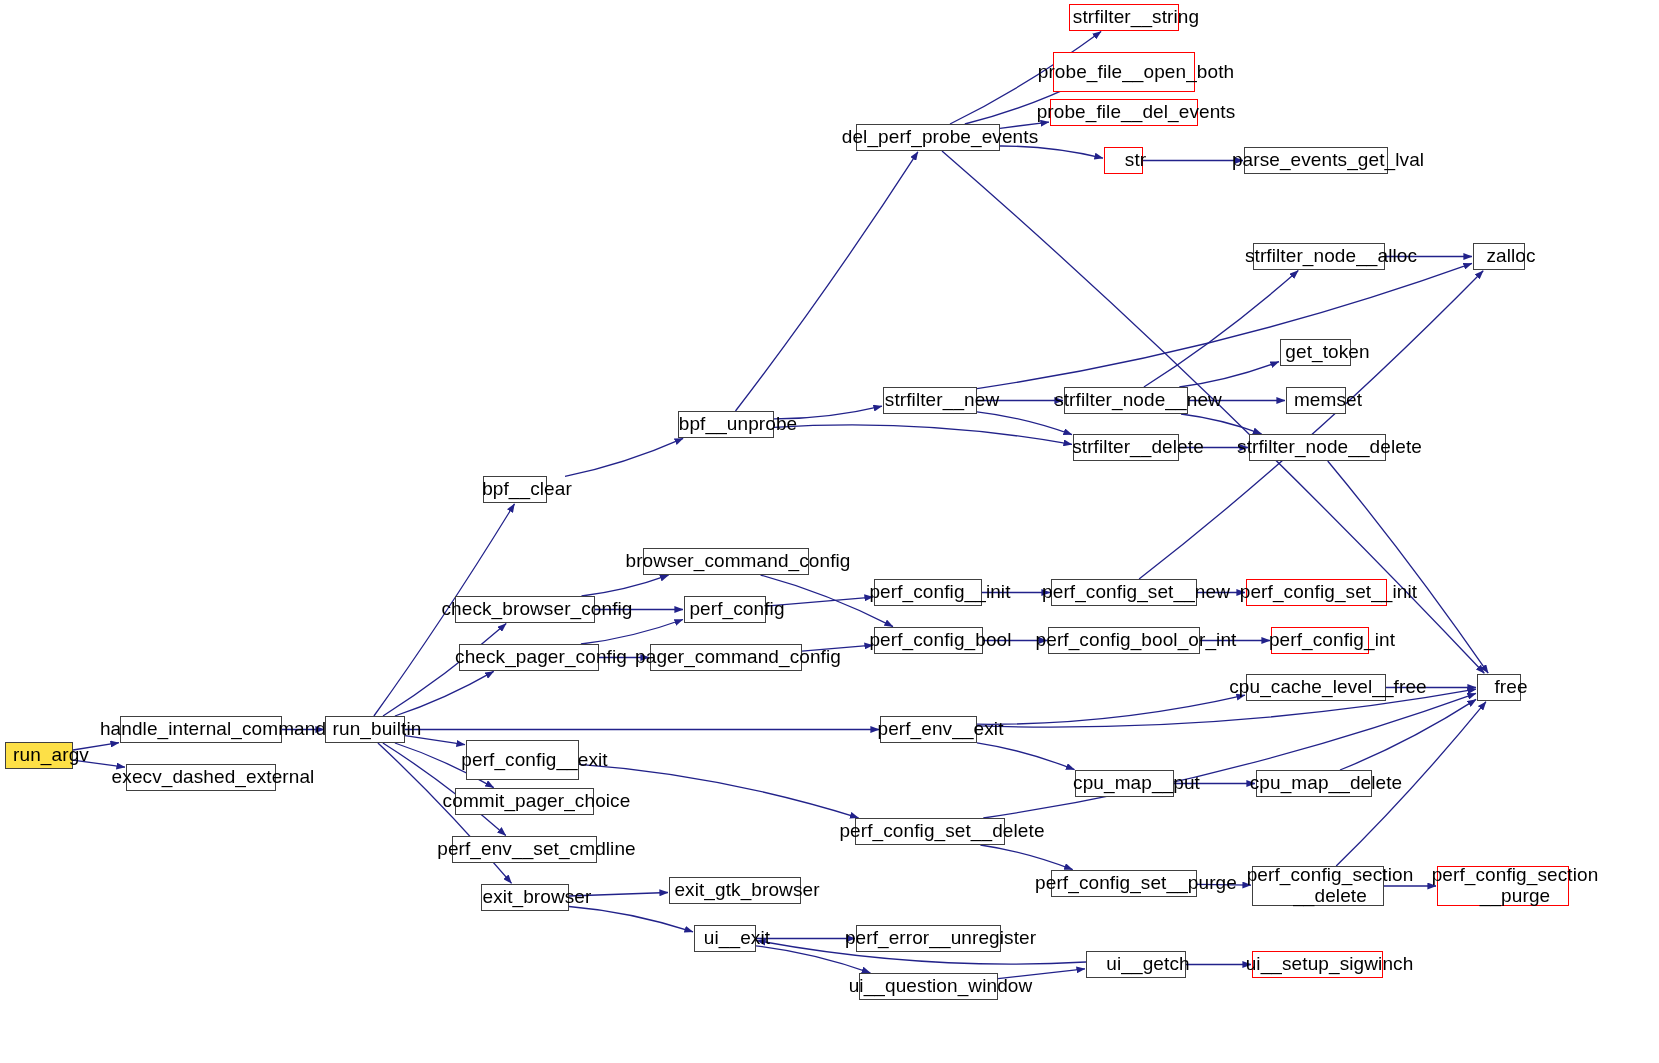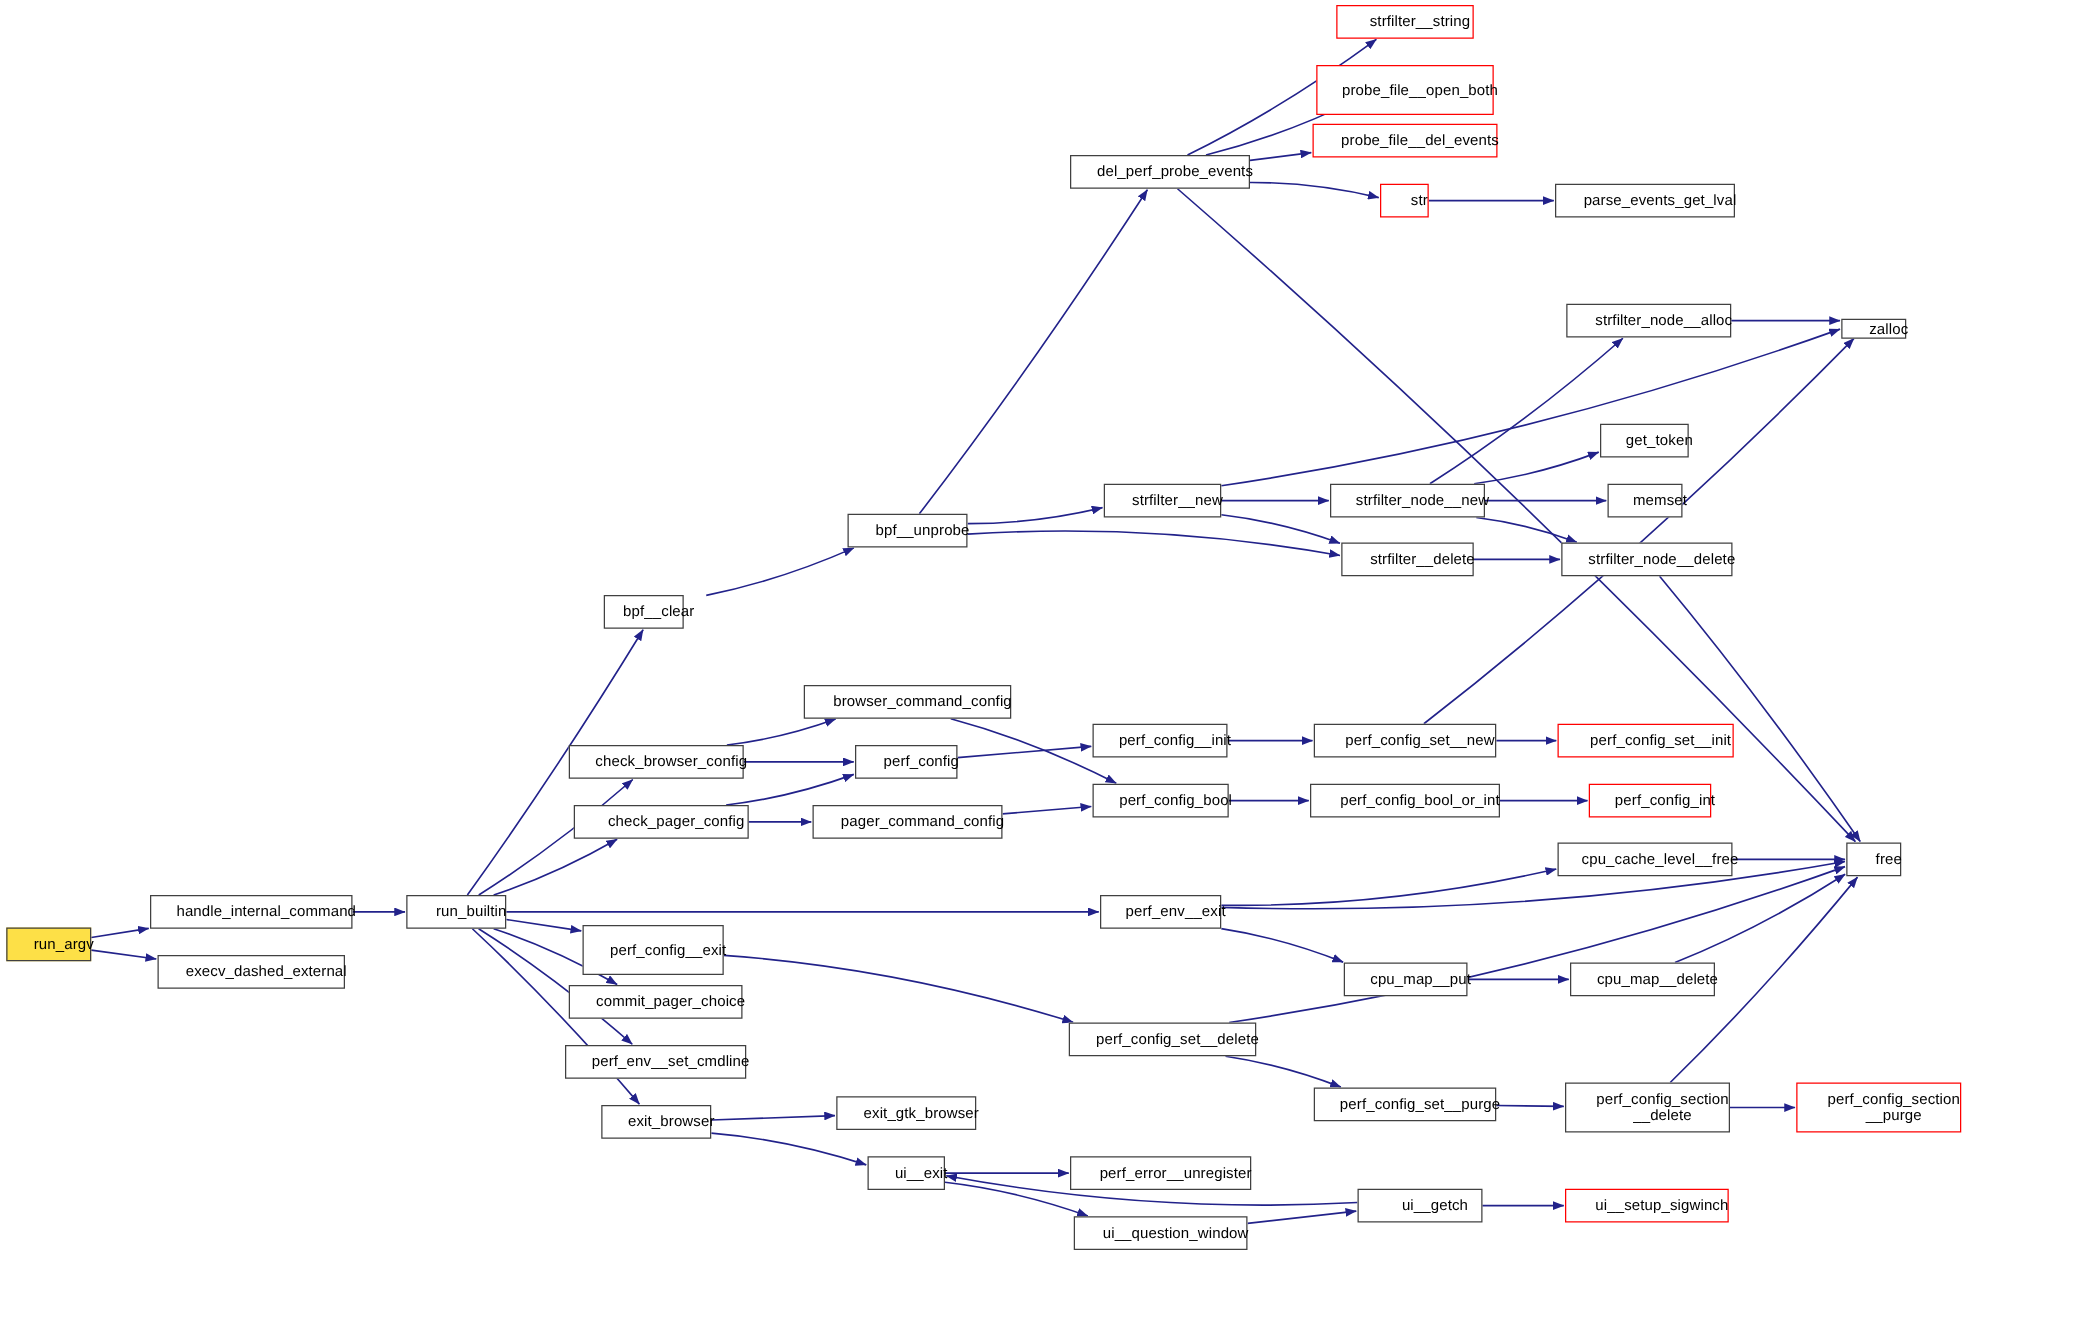--- a/index.html
+++ b/index.html
@@ -27,21 +27,21 @@
   .gnode {
     position: absolute;
     box-sizing: border-box;
     display: flex;
     align-items: center;
     justify-content: center;
     text-align: center;
     background: #ffffff;
     border: 1px solid #404040;
     color: #000000;
-    font-size: 12px;
+    font-size: 19px;
     line-height: 1.08;
     white-space: pre;
     letter-spacing: 0.1px;
     z-index: 5;
     padding-left: 24px;
   }
   .gnode.red {
     border-color: #ff0000;
   }
   .gnode.root {
@@ -131,21 +131,21 @@
       <div class="gnode" style="left: 325px; top: 716px; width: 80px; height: 27px;">run_builtin</div>
       <div class="gnode" style="left: 483px; top: 476px; width: 64px; height: 27px;">bpf__clear</div>
       <div class="gnode" style="left: 678px; top: 411px; width: 96px; height: 27px;">bpf__unprobe</div>
       <div class="gnode" style="left: 856px; top: 124px; width: 144px; height: 27px;">del_perf_probe_events</div>
       <div class="gnode red" style="left: 1069px; top: 4px; width: 110px; height: 27px;">strfilter__string</div>
       <div class="gnode red" style="left: 1053px; top: 52px; width: 142px; height: 40px;">probe_file__open_both</div>
       <div class="gnode red" style="left: 1050px; top: 99px; width: 148px; height: 27px;">probe_file__del_events</div>
       <div class="gnode red" style="left: 1104px; top: 147px; width: 39px; height: 27px;">str</div>
       <div class="gnode" style="left: 1244px; top: 147px; width: 144px; height: 27px;">parse_events_get_lval</div>
       <div class="gnode" style="left: 1253px; top: 243px; width: 132px; height: 27px;">strfilter_node__alloc</div>
-      <div class="gnode" style="left: 1473px; top: 255px; width: 52px; height: 16px;">zalloc</div>
+      <div class="gnode" style="left: 1473px; top: 243px; width: 52px; height: 27px;">zalloc</div>
       <div class="gnode" style="left: 883px; top: 387px; width: 94px; height: 27px;">strfilter__new</div>
       <div class="gnode" style="left: 1064px; top: 387px; width: 124px; height: 27px;">strfilter_node__new</div>
       <div class="gnode" style="left: 1280px; top: 339px; width: 71px; height: 27px;">get_token</div>
       <div class="gnode" style="left: 1286px; top: 387px; width: 60px; height: 27px;">memset</div>
       <div class="gnode" style="left: 1073px; top: 434px; width: 106px; height: 27px;">strfilter__delete</div>
       <div class="gnode" style="left: 1249px; top: 434px; width: 137px; height: 27px;">strfilter_node__delete</div>
       <div class="gnode" style="left: 643px; top: 548px; width: 166px; height: 27px;">browser_command_config</div>
       <div class="gnode" style="left: 455px; top: 596px; width: 140px; height: 27px;">check_browser_config</div>
       <div class="gnode" style="left: 684px; top: 596px; width: 82px; height: 27px;">perf_config</div>
       <div class="gnode" style="left: 459px; top: 644px; width: 140px; height: 27px;">check_pager_config</div>
@@ -164,20 +164,20 @@
       <div class="gnode" style="left: 1256px; top: 770px; width: 116px; height: 27px;">cpu_map__delete</div>
       <div class="gnode" style="left: 455px; top: 788px; width: 139px; height: 27px;">commit_pager_choice</div>
       <div class="gnode" style="left: 855px; top: 818px; width: 150px; height: 27px;">perf_config_set__delete</div>
       <div class="gnode" style="left: 452px; top: 836px; width: 145px; height: 27px;">perf_env__set_cmdline</div>
       <div class="gnode" style="left: 1051px; top: 870px; width: 146px; height: 27px;">perf_config_set__purge</div>
       <div class="gnode" style="left: 1252px; top: 866px; width: 132px; height: 40px;">perf_config_section
 __delete</div>
       <div class="gnode red" style="left: 1437px; top: 866px; width: 132px; height: 40px;">perf_config_section
 __purge</div>
       <div class="gnode" style="left: 481px; top: 884px; width: 88px; height: 27px;">exit_browser</div>
-      <div class="gnode" style="left: 669px; top: 877px; width: 112px; height: 27px;">exit_gtk_browser</div>
+      <div class="gnode" style="left: 669px; top: 877px; width: 132px; height: 27px;">exit_gtk_browser</div>
       <div class="gnode" style="left: 694px; top: 925px; width: 62px; height: 27px;">ui__exit</div>
       <div class="gnode" style="left: 856px; top: 925px; width: 145px; height: 27px;">perf_error__unregister</div>
       <div class="gnode" style="left: 859px; top: 973px; width: 139px; height: 27px;">ui__question_window</div>
       <div class="gnode" style="left: 1086px; top: 951px; width: 100px; height: 27px;">ui__getch</div>
       <div class="gnode red" style="left: 1252px; top: 951px; width: 131px; height: 27px;">ui__setup_sigwinch</div>
     </div>
 </div>
 
 </body></html>

